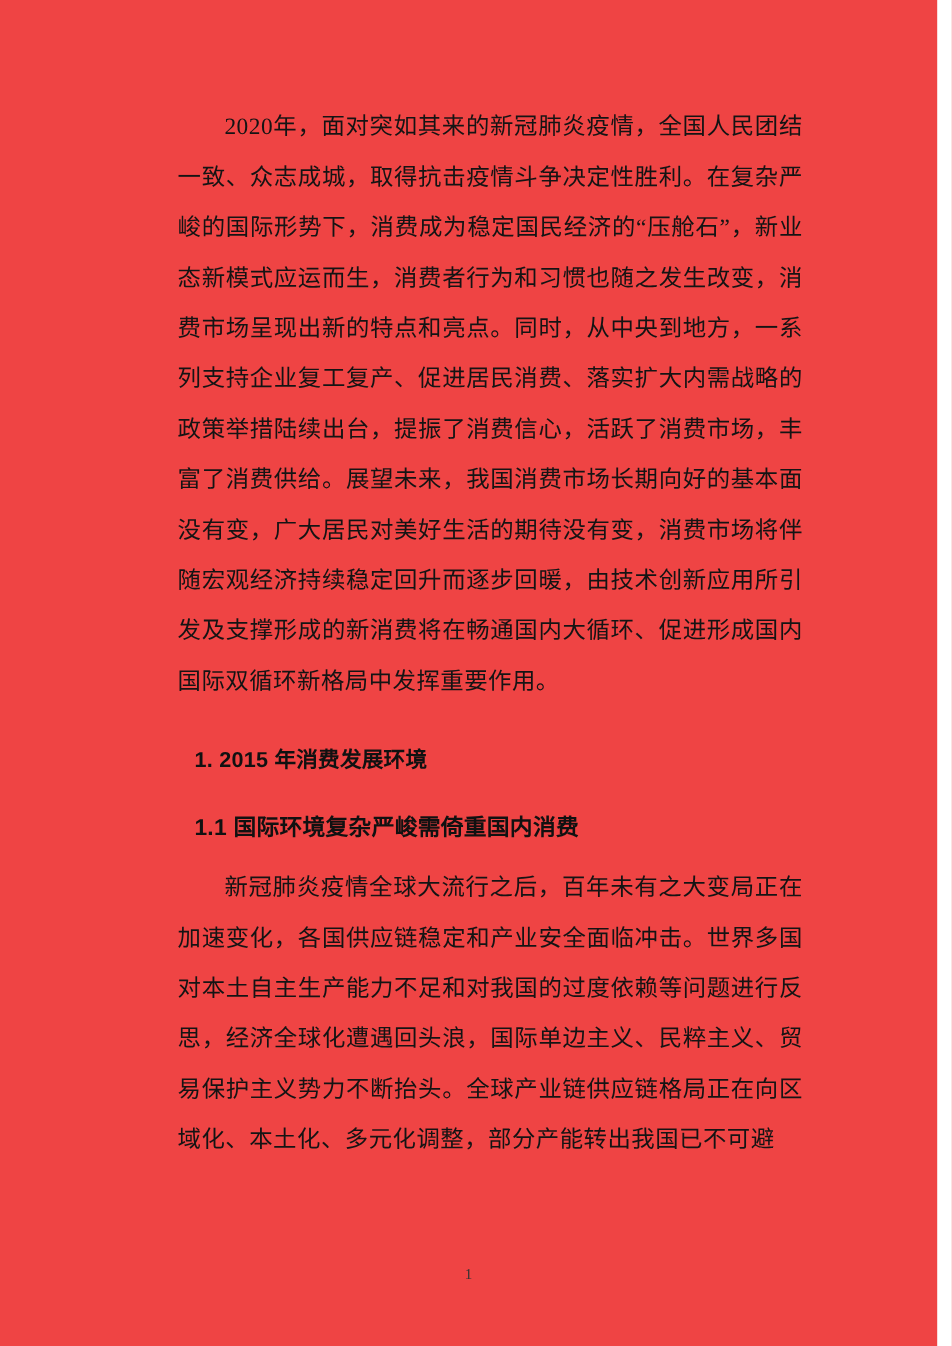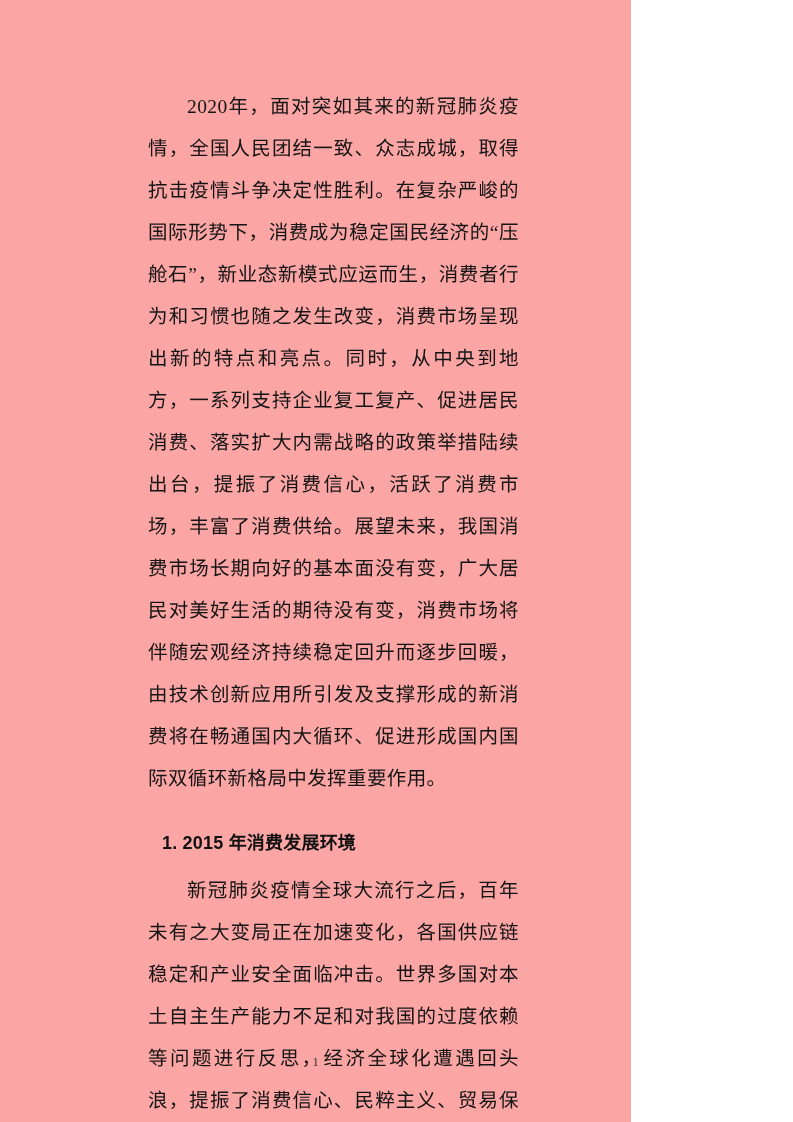--- a/index.html
+++ b/index.html
@@ -12,25 +12,25 @@
     height: 1122px;
     position: relative;
     font-family: "Liberation Serif", "DejaVu Serif", serif;
     color: #1a1a1a;
     overflow: hidden;
   }
   .page {
     position: absolute;
     left: 0;
     top: 0;
-    width: 631px;
+    width: 781px;
     height: 1122px;
     box-sizing: border-box;
     padding: 86px 112px 40px 148px;
-    background: #fca5a5;
+    background: #ef4444;
   }
   .para {
     font-size: 19.5px;
     line-height: 42px;
     text-align: justify;
     text-justify: inter-ideograph;
     text-indent: 2em;
     margin: 0 0 4px 0;
     letter-spacing: 0.4px;
     color: #141414;
@@ -70,18 +70,19 @@
 </style>
 </head>
 <body>
 
 <div class="page">
 
   <p class="para">2020年，面对突如其来的新冠肺炎疫情，全国人民团结一致、众志成城，取得抗击疫情斗争决定性胜利。在复杂严峻的国际形势下，消费成为稳定国民经济的“压舱石”，新业态新模式应运而生，消费者行为和习惯也随之发生改变，消费市场呈现出新的特点和亮点。同时，从中央到地方，一系列支持企业复工复产、促进居民消费、落实扩大内需战略的政策举措陆续出台，提振了消费信心，活跃了消费市场，丰富了消费供给。展望未来，我国消费市场长期向好的基本面没有变，广大居民对美好生活的期待没有变，消费市场将伴随宏观经济持续稳定回升而逐步回暖，由技术创新应用所引发及支撑形成的新消费将在畅通国内大循环、促进形成国内国际双循环新格局中发挥重要作用。</p>
 
   <h2 class="heading1">1. 2015 年消费发展环境</h2>
 
+  <h3 class="heading2">1.1  国际环境复杂严峻需倚重国内消费</h3>
 
-  <p class="para">新冠肺炎疫情全球大流行之后，百年未有之大变局正在加速变化，各国供应链稳定和产业安全面临冲击。世界多国对本土自主生产能力不足和对我国的过度依赖等问题进行反思，经济全球化遭遇回头浪，提振了消费信心、民粹主义、贸易保护主义势力不断抬头。全球产业链供应链格局正在向区域化、本土化、多元化调整，部分产能转出我国已不可避</p>
+  <p class="para">新冠肺炎疫情全球大流行之后，百年未有之大变局正在加速变化，各国供应链稳定和产业安全面临冲击。世界多国对本土自主生产能力不足和对我国的过度依赖等问题进行反思，经济全球化遭遇回头浪，国际单边主义、民粹主义、贸易保护主义势力不断抬头。全球产业链供应链格局正在向区域化、本土化、多元化调整，部分产能转出我国已不可避</p>
 
   <div class="page-number">1</div>
 
 </div>
 
 </body></html>

